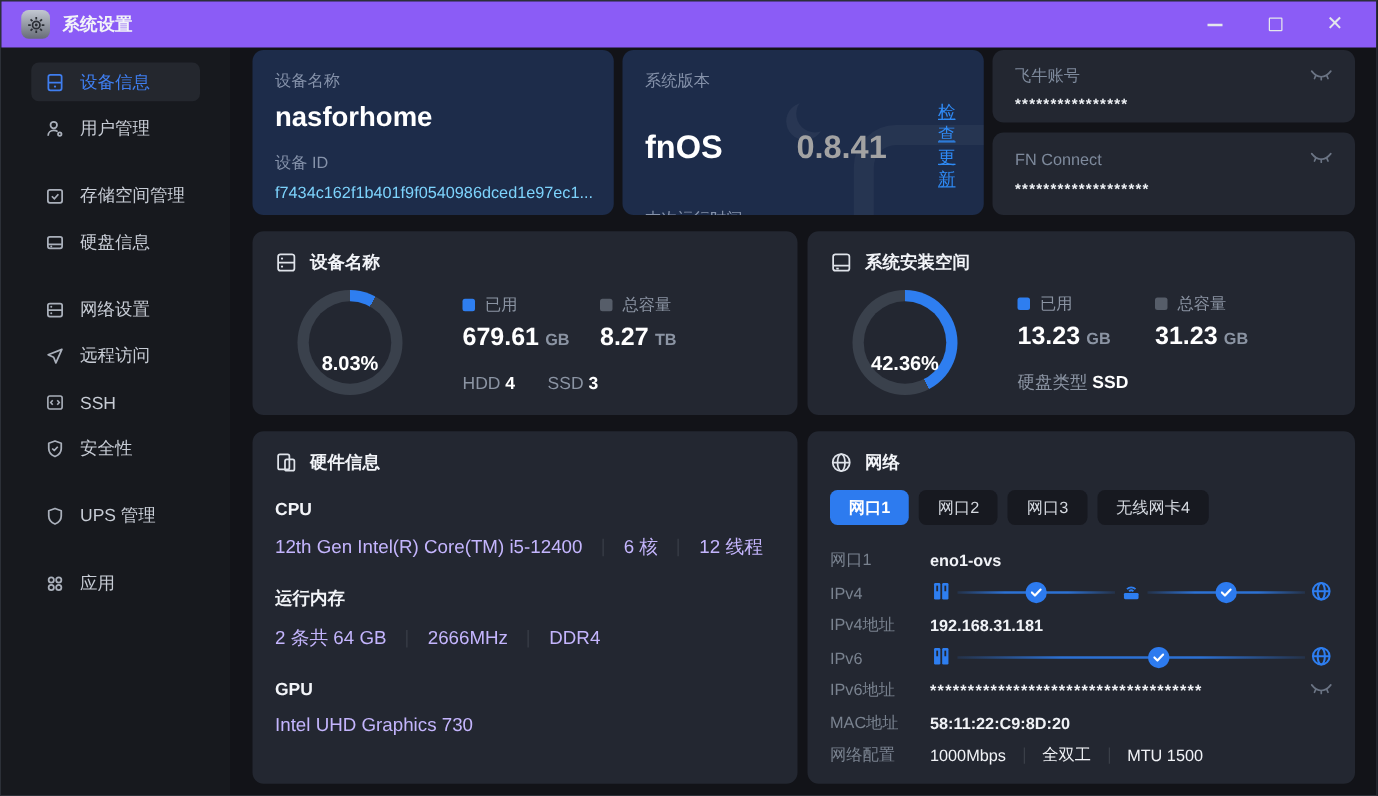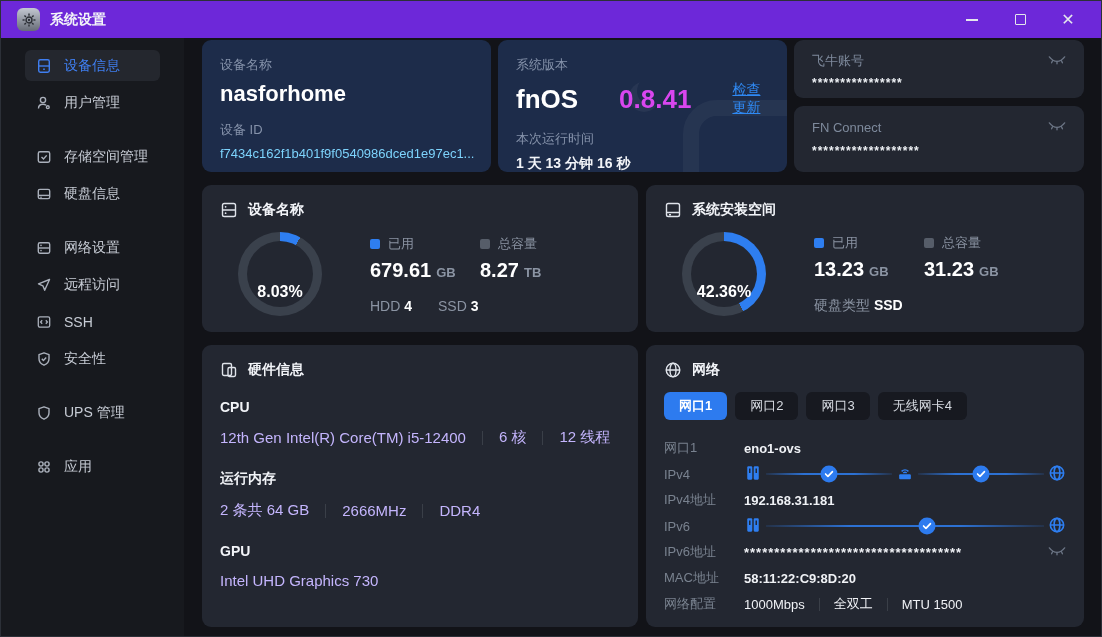--- a/index.html
+++ b/index.html
@@ -4,21 +4,21 @@
 <style>
   * { margin:0; padding:0; box-sizing:border-box; }
   html,body { width:1102px; height:637px; overflow:hidden; }
   body {
     font-family:"Liberation Sans","DejaVu Sans",sans-serif;
     background:#121318; color:#e8ebf0; font-size:13px;
     position:relative; border:1px solid #2c3038;
   }
   
   .titlebar { position:absolute; top:0; left:0; right:0; height:37px;
-    background:#6d28d9; display:flex; align-items:center; padding:0 16px; z-index:5; }
+    background:#8b5cf6; display:flex; align-items:center; padding:0 16px; z-index:5; }
   .app-icon { width:23px; height:23px; border-radius:6px;
     background:linear-gradient(180deg,#c3c8d2,#676c77);
     display:flex; align-items:center; justify-content:center; margin-right:10px; }
   .app-title { font-size:14px; font-weight:bold; color:#f2f4f8; }
   .win-controls { margin-left:auto; display:flex; align-items:center; gap:14px; }
   .win-btn { width:34px; height:26px; display:flex; align-items:center; justify-content:center;
     color:#e4e7ec; cursor:default; }
   .glyph-min { width:12px; height:2px; background:#e4e7ec; }
   .glyph-max { width:11px; height:11px; border:1.6px solid #e4e7ec; border-radius:1px; }
   .glyph-close { font-size:16px; line-height:1; }
@@ -42,21 +42,21 @@
   .navy .mini-label { color:#8592aa; }
   
   .card-device  { left:18px;  top:2px;  width:289px; height:132px; }
   .card-version { left:314px; top:2px;  width:289px; height:132px; }
   .card-account { left:610px; top:2px;  width:290px; height:58px; }
   .card-fnconn  { left:610px; top:68px; width:290px; height:66px; }
   .device-name { font-size:22px; font-weight:bold; color:#fff; margin-bottom:14px; }
   .device-id { font-size:13px; color:#7dd3fc; white-space:nowrap; }
   .ver-line { display:flex; align-items:center; margin-bottom:13px;gap:41px; }
   .ver-os { font-size:26px; font-weight:bold; color:#fff; }
-  .ver-num { font-size:26px; font-weight:bold; color:#d946ef; }
+  .ver-num { font-size:26px; font-weight:bold; color:#a3a3a3; margin-left:18px; }
   .ver-link { margin-left:auto; font-size:14px; color:#2f8af5; text-decoration:underline; cursor:pointer; position:relative; z-index:2;}
   .uptime-val { font-size:14px; font-weight:bold; color:#f2f4f8; }
   .crescent { position:absolute; right:120px; top:36px; width:30px; height:30px;
     border-radius:50%; box-shadow:-8px 6px 0 0 rgba(255,255,255,0.05); z-index:0; }
   .wm-frame { position:absolute; right:-46px; bottom:-58px; width:150px; height:130px;
     border:16px solid rgba(255,255,255,0.045); border-radius:34px; transform:rotate(0deg); z-index:0;}
   .mask-stars { font-size:12px; font-weight:bold; color:#eef1f5; letter-spacing:1px; }
   .eye-ico { margin-left:auto; color:#6b7484; cursor:pointer; flex:none; }
   .acct-head { display:flex; align-items:center; margin-bottom:6px; }
   

